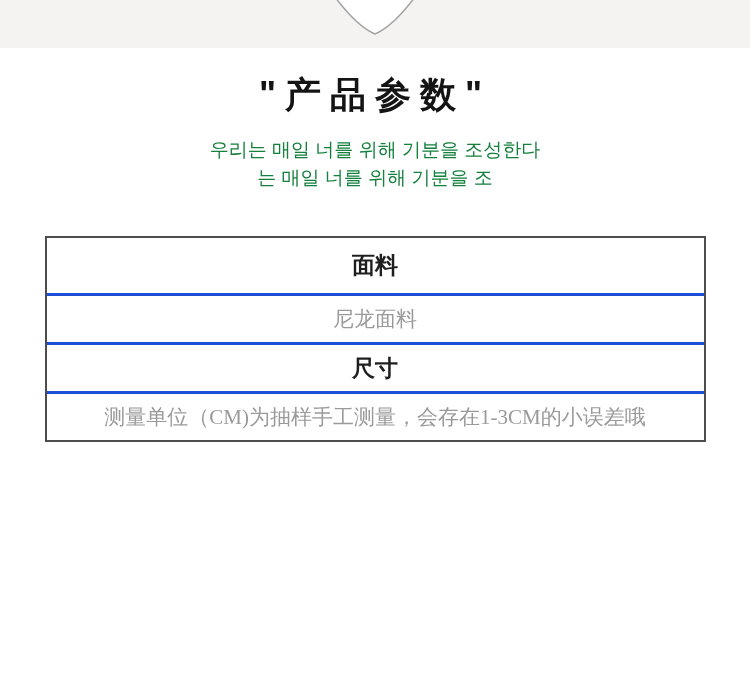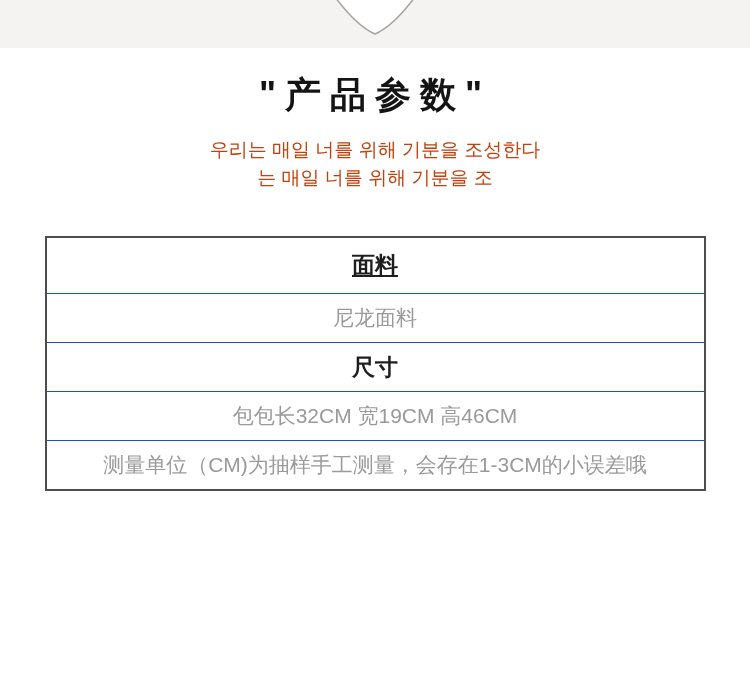--- a/index.html
+++ b/index.html
@@ -33,38 +33,38 @@
     font-weight: bold;
     color: #141414;
     letter-spacing: 9px;
     line-height: 1.2;
     white-space: nowrap;
   }
   .subtitle {
     margin-top: 20px;
     text-align: center;
     font-size: 19px;
-    color: #c2410c;
+    color: #15803d;
     line-height: 28px;
   }
   .spec-table {
     width: 661px;
     margin: 44px auto 0 auto;
     border: 2px solid #4d4d4d;
     background: #ffffff;
   }
   .spec-row {
     height: 49px;
     display: flex;
     align-items: center;
     justify-content: center;
     text-align: center;
   }
-  .spec-row:first-child { height: 55px; text-decoration: underline; }
-  .spec-row + .spec-row { border-top: 1px solid #1d4ed8; }
+  .spec-row:first-child { height: 55px; }
+  .spec-row + .spec-row { border-top: 3px solid #1d4ed8; font-family: Liberation Serif, serif; }
   .spec-row.label-row {
     font-size: 23px;
     font-weight: bold;
     color: #1e1e1e;
   }
   .spec-row.value-row {
     font-size: 21px;
     font-weight: normal;
     color: #9a9a9a;
   }
@@ -84,17 +84,16 @@
 
   <div class="subtitle">
     <div>우리는 매일 너를 위해 기분을 조성한다</div>
     <div>는 매일 너를 위해 기분을 조</div>
   </div>
 
   <div class="spec-table">
     <div class="spec-row label-row">面料</div>
     <div class="spec-row value-row">尼龙面料</div>
     <div class="spec-row label-row">尺寸</div>
-    <div class="spec-row value-row">包包长32CM 宽19CM 高46CM</div>
     <div class="spec-row value-row">测量单位（CM)为抽样手工测量，会存在1-3CM的小误差哦</div>
   </div>
 
 </div>
 
 </body></html>

